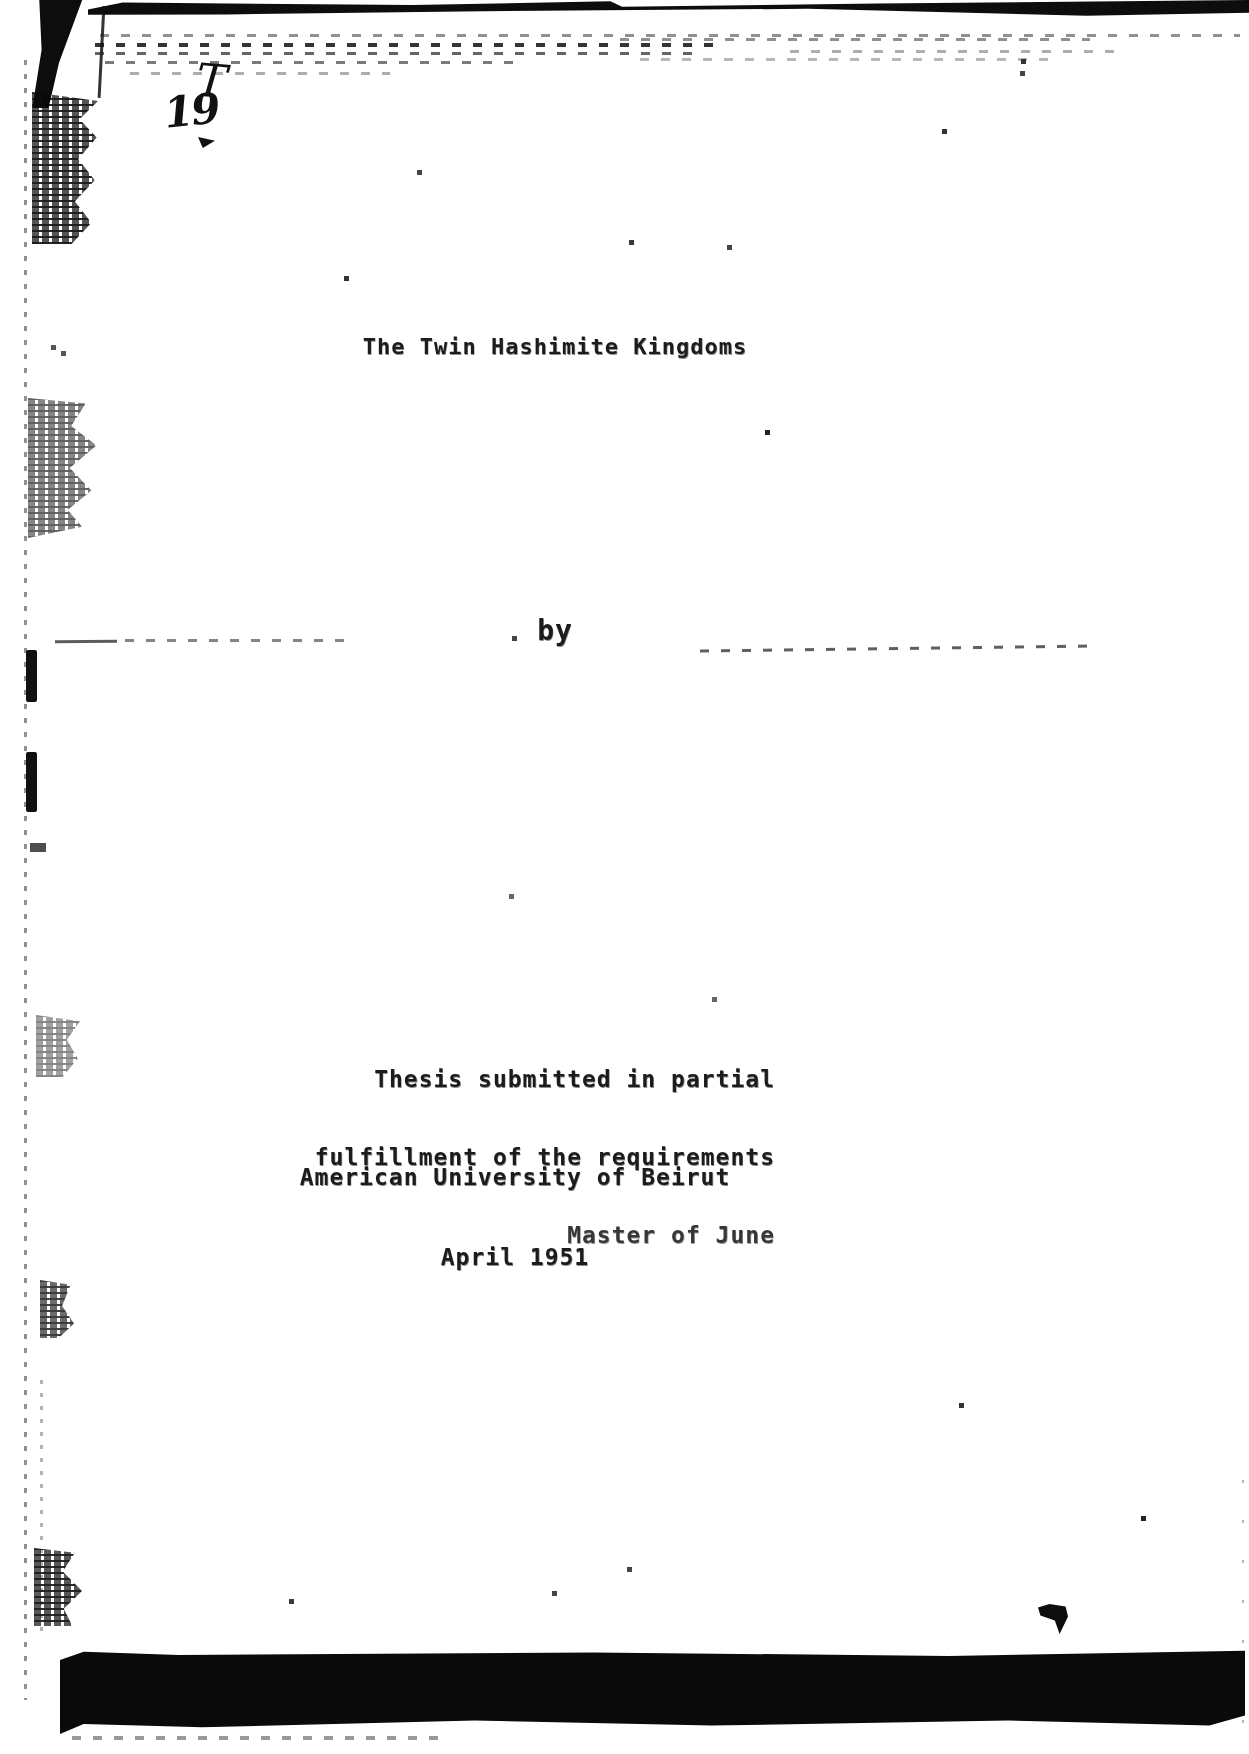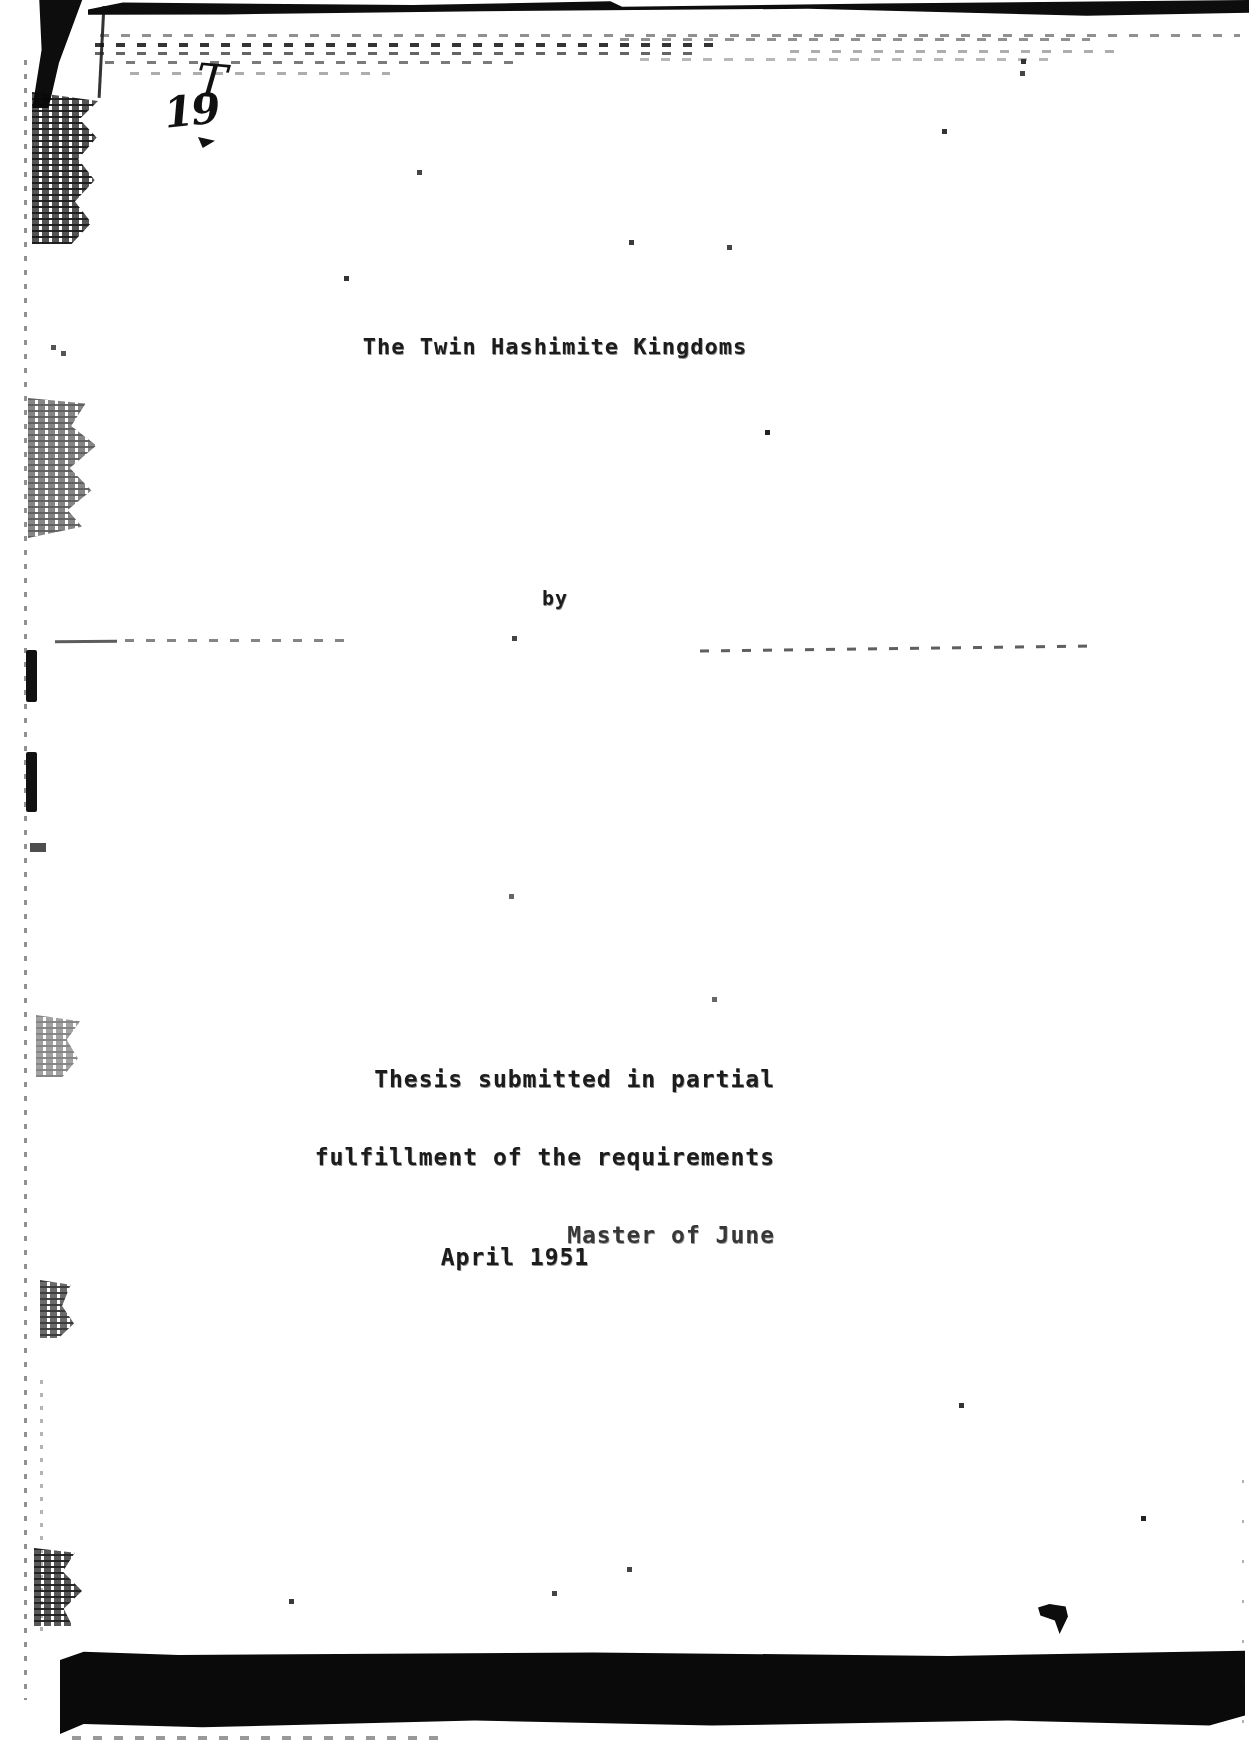--- a/index.html
+++ b/index.html
@@ -14,21 +14,21 @@
   
   .tw{
     position:absolute;
     text-align:center;
     letter-spacing:1px;
     text-shadow:0.6px 0.6px 0.3px rgba(25,25,25,0.5);
     white-space:pre;
     font-weight:bold;
   }
   #title{left:355px;top:334px;width:400px;font-size:22px;}
-  #byline{left:355px;top:586px;width:400px;font-size:20px;}
+  #byline{left:355px;top:614px;width:400px;font-size:28px;}
   #author{left:340px;top:641px;width:430px;font-size:23px;}
   #thesis-block{left:255px;top:1014px;width:520px;font-size:23px;line-height:26px;text-align:right;}
   #thesis-block .tline{text-shadow:0.6px 0.6px 0.3px rgba(25,25,25,0.5);}
   #thesis-block .tline:last-child{opacity:.88;}
   #institution{left:255px;top:1164px;width:520px;font-size:23px;}
   #date{left:255px;top:1244px;width:520px;font-size:23px;}
 
   
   .hw{position:absolute;font-family:"DejaVu Serif", serif;font-style:italic;color:#111;}
   #hw-letter{left:196px;top:54px;font-size:46px;transform:rotate(5deg);}
@@ -136,20 +136,21 @@
   <div class="art hdash" id="rule-left-b"></div>
   <div class="art hdash" id="rule-right"></div>
 
 
   <div class="tw" id="thesis-block">
     <div class="tline">Thesis submitted in partial</div>
     <div class="tline">fulfillment of the requirements</div>
     <div class="tline">Master of June</div>
   </div>
 
+  <div class="tw" id="institution">American University of Beirut</div>
 
   <div class="tw" id="date">April 1951</div>
 
   <div class="art" id="flag-mark"></div>
   <div class="art" id="bottom-bar"></div>
   <div class="art hdash" id="under-bar"></div>
   <div class="art" id="right-dots"></div>
   <div class="art" id="specks"></div>
 
 </div>

